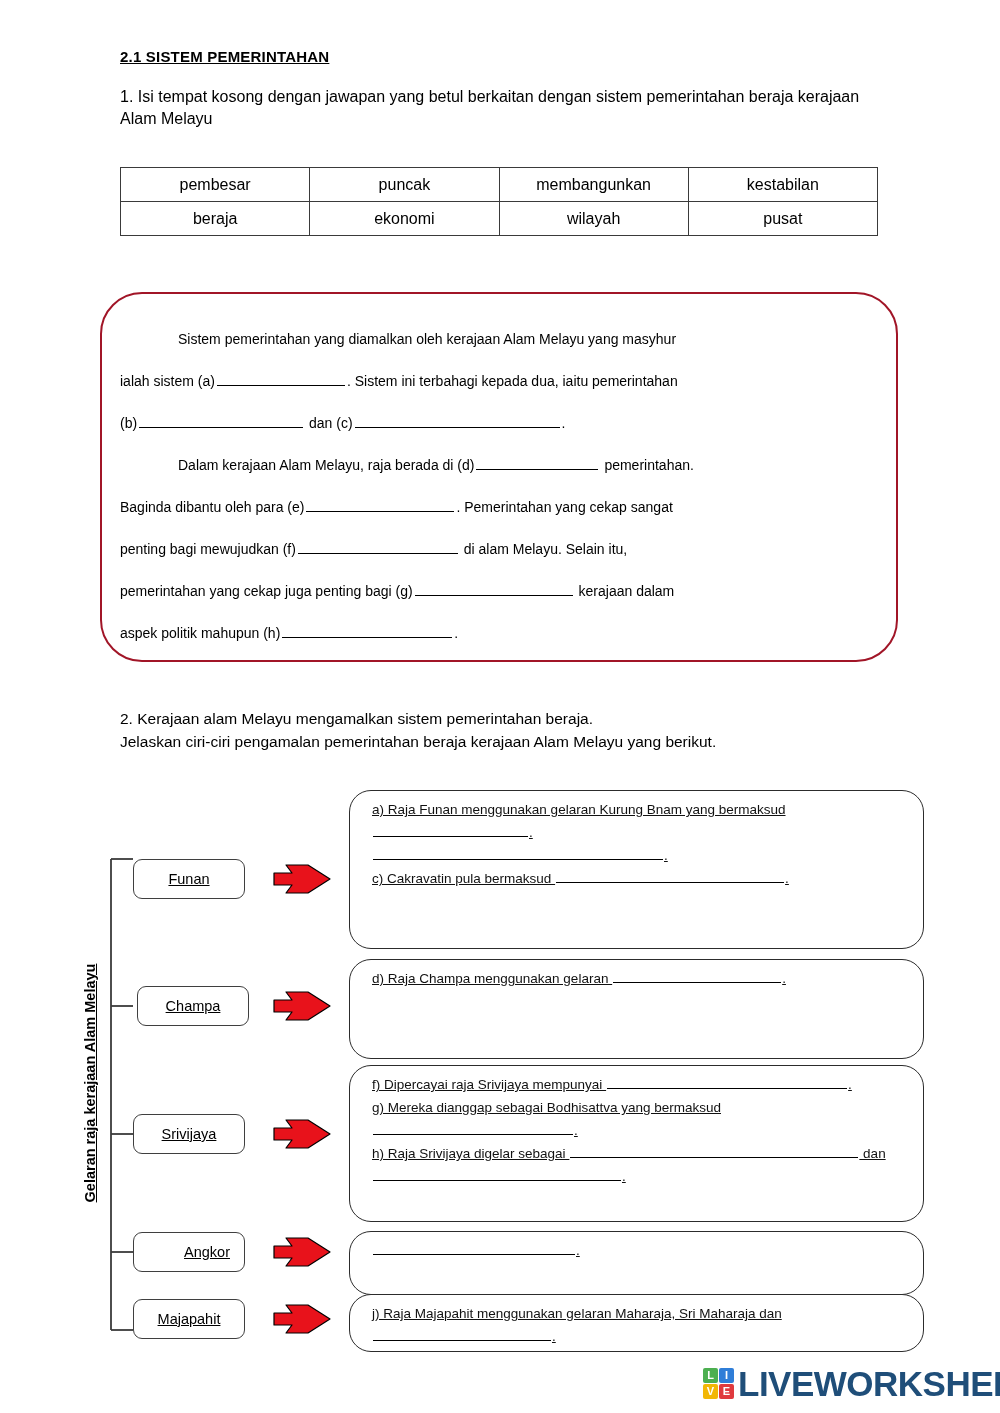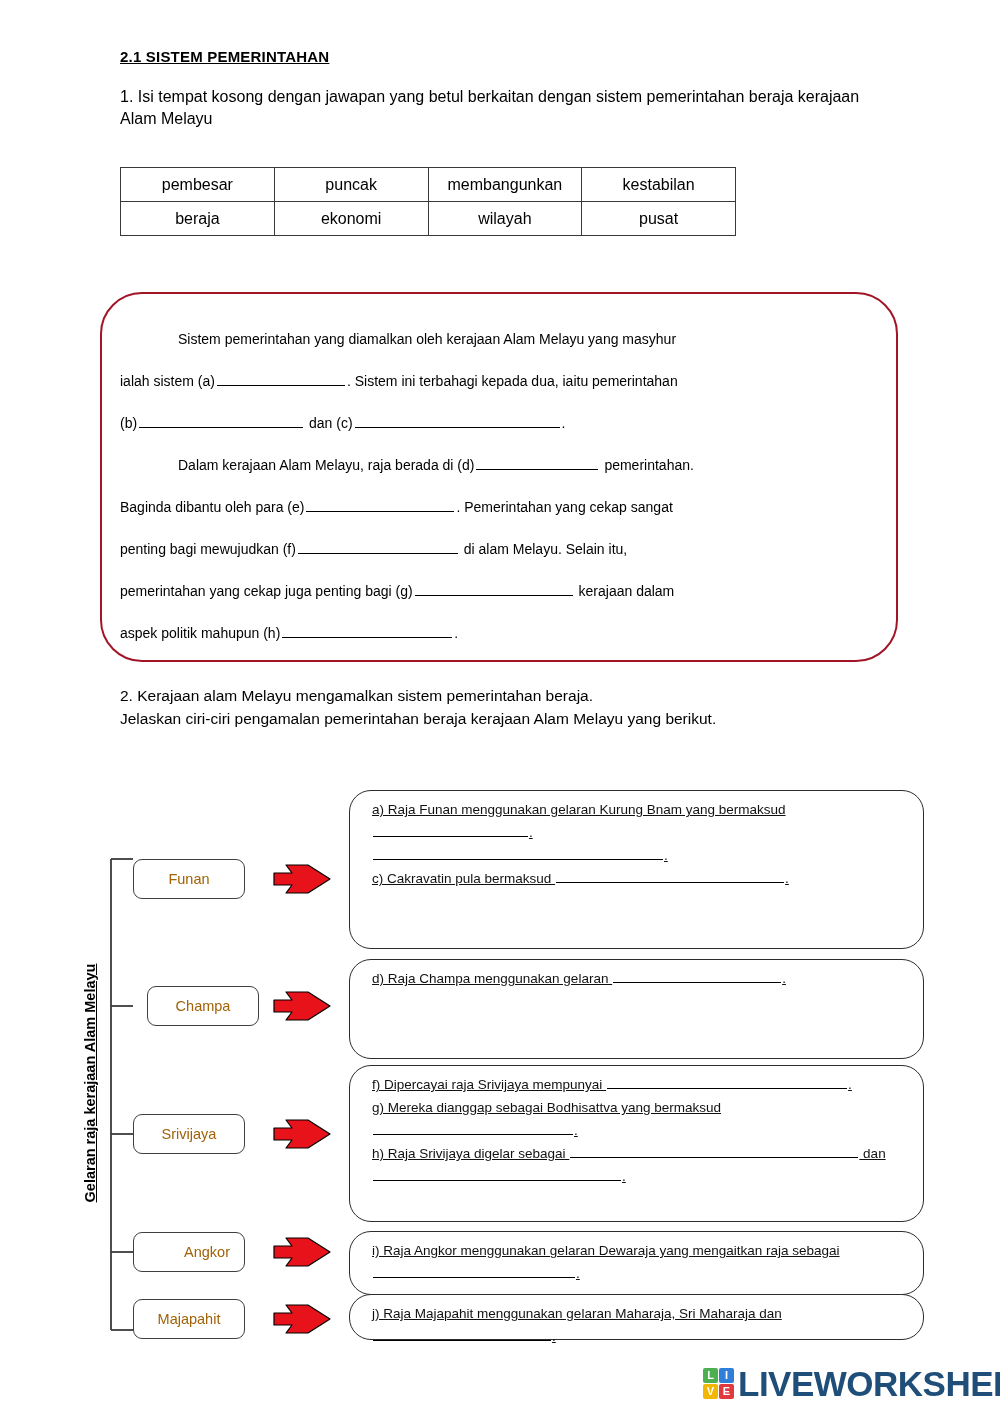--- a/index.html
+++ b/index.html
@@ -36,21 +36,21 @@
     width: 760px;
     font-size: 16px;
     line-height: 22px;
   }
 
   
   .wordbank {
     position: absolute;
     left: 120px;
     top: 167px;
-    width: 616px;
+    width: 758px;
     border-collapse: collapse;
     table-layout: fixed;
   }
   .wordbank td {
     border: 1px solid #3a3a3a;
     height: 33px;
     text-align: center;
     font-size: 16px;
     font-weight: normal;
     vertical-align: middle;
@@ -90,21 +90,21 @@
   .b-d { width: 122px; }
   .b-e { width: 148px; }
   .b-f { width: 160px; }
   .b-g { width: 158px; }
   .b-h { width: 170px; }
 
   
   .q2-text {
     position: absolute;
     left: 120px;
-    top: 684px;
+    top: 707px;
     width: 780px;
     font-size: 15.5px;
     line-height: 23px;
   }
 
   
   .diagram { position: absolute; left: 0; top: 0; width: 1000px; height: 1413px; pointer-events: none; }
 
   .vlabel {
     position: absolute;
@@ -125,21 +125,22 @@
     width: 112px;
     height: 40px;
     border: 1.6px solid #3f3f3f;
     border-radius: 9px;
     background: #fff;
     box-sizing: border-box;
     display: flex;
     align-items: center;
     justify-content: center;
     font-size: 14.5px;
-    color: #a16207;
+    color: #000000;
+    text-decoration: underline;
   }
 
   .arrow {
     position: absolute;
     width: 62px;
     height: 34px;
   }
 
   .contentbox {
     position: absolute;
@@ -248,21 +249,21 @@
       <line x1="111" y1="1006" x2="133" y2="1006"></line>
       <line x1="111" y1="1134" x2="133" y2="1134"></line>
       <line x1="111" y1="1252" x2="133" y2="1252"></line>
       <line x1="111" y1="1330" x2="133" y2="1330"></line>
     </g>
   </svg>
 
   <div class="nodebox" style="left:133px; top:859px;">
       <span>Funan</span>
     </div>
-  <div class="nodebox" style="left:147px; top:986px;">
+  <div class="nodebox" style="left:137px; top:986px;">
       <span>Champa</span>
     </div>
   <div class="nodebox" style="left:133px; top:1114px;">
       <span>Srivijaya</span>
     </div>
   <div class="nodebox" style="left:133px; top:1232px;padding-left:36px;">
       <span>Angkor</span>
     </div>
   <div class="nodebox" style="left:133px; top:1299px;text-align:center;">
       <span>Majapahit</span>
@@ -294,24 +295,23 @@
       <p><span>d)  Raja Champa menggunakan gelaran </span><span class="bl" style="width: 168px;"></span><span>.</span></p>
     </div>
   <div class="contentbox" style="left:349px; top:1065px; width:575px; height:157px;">
       <p><span> f) Dipercayai raja Srivijaya mempunyai </span><span class="bl" style="width: 240px;"></span><span>.</span></p>
       <p><span>g) Mereka dianggap sebagai Bodhisattva yang bermaksud</span></p>
       <p><span class="bl" style="width: 200px;"></span><span>.</span></p>
       <p><span> h) Raja Srivijaya digelar sebagai </span><span class="bl" style="width: 288px;"></span><span> dan</span></p>
       <p><span class="bl" style="width: 248px;"></span><span>.</span></p>
     </div>
   <div class="contentbox" style="left:349px; top:1231px; width:575px; height:64px;">
-      <p><span>i)  Raja Angkor menggunakan gelaran Dewaraja yang mengaitkan raja sebagai</span></p>
       <p><span class="bl" style="width: 202px;"></span><span>.</span></p>
     </div>
-  <div class="contentbox" style="left:349px; top:1294px; width:575px; height:46px;">
+  <div class="contentbox" style="left:349px; top:1294px; width:575px; height:58px;">
       <p><span>j) Raja Majapahit menggunakan gelaran Maharaja, Sri Maharaja dan</span></p>
       <p><span class="bl" style="width: 178px;"></span><span>.</span></p>
     </div>
 
   <div class="logo">
     <div class="logo-tiles">
       <div class="tile" style="background: rgb(76, 175, 80);">L</div>
       <div class="tile" style="background: rgb(47, 126, 216);">I</div>
       <div class="tile" style="background: rgb(242, 183, 5);">V</div>
       <div class="tile" style="background: rgb(224, 58, 62);">E</div>

